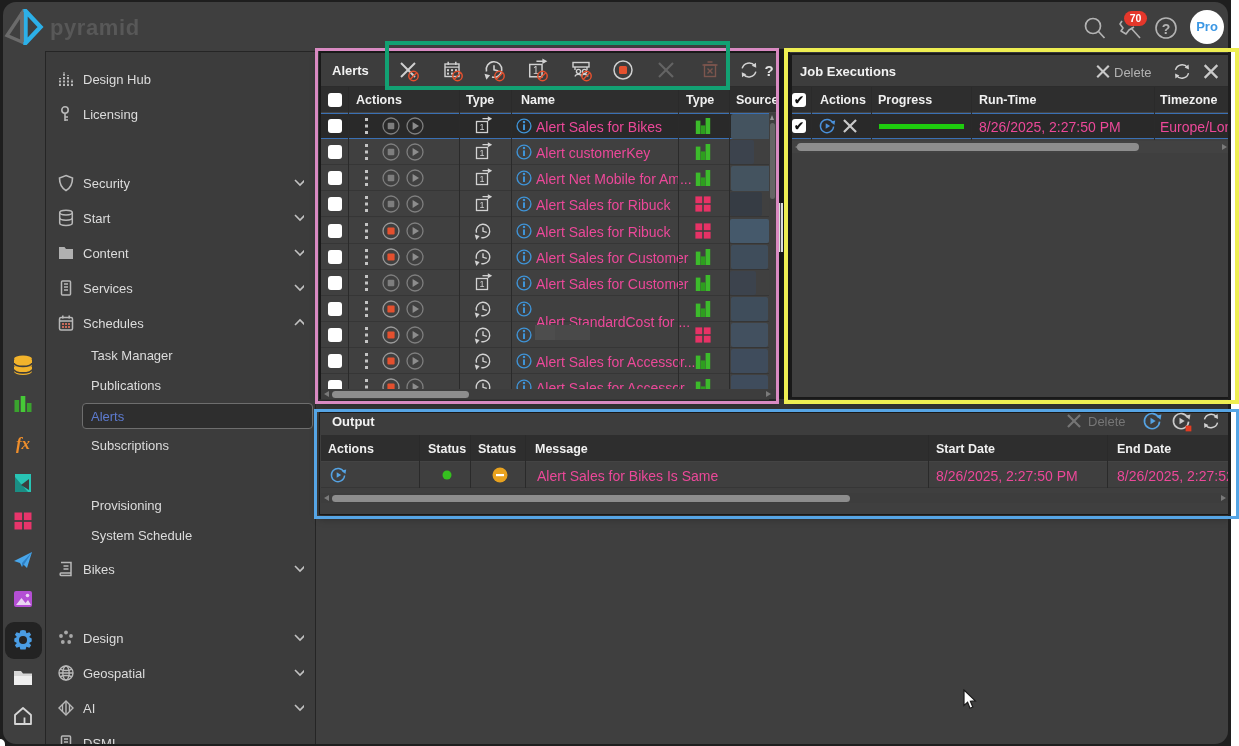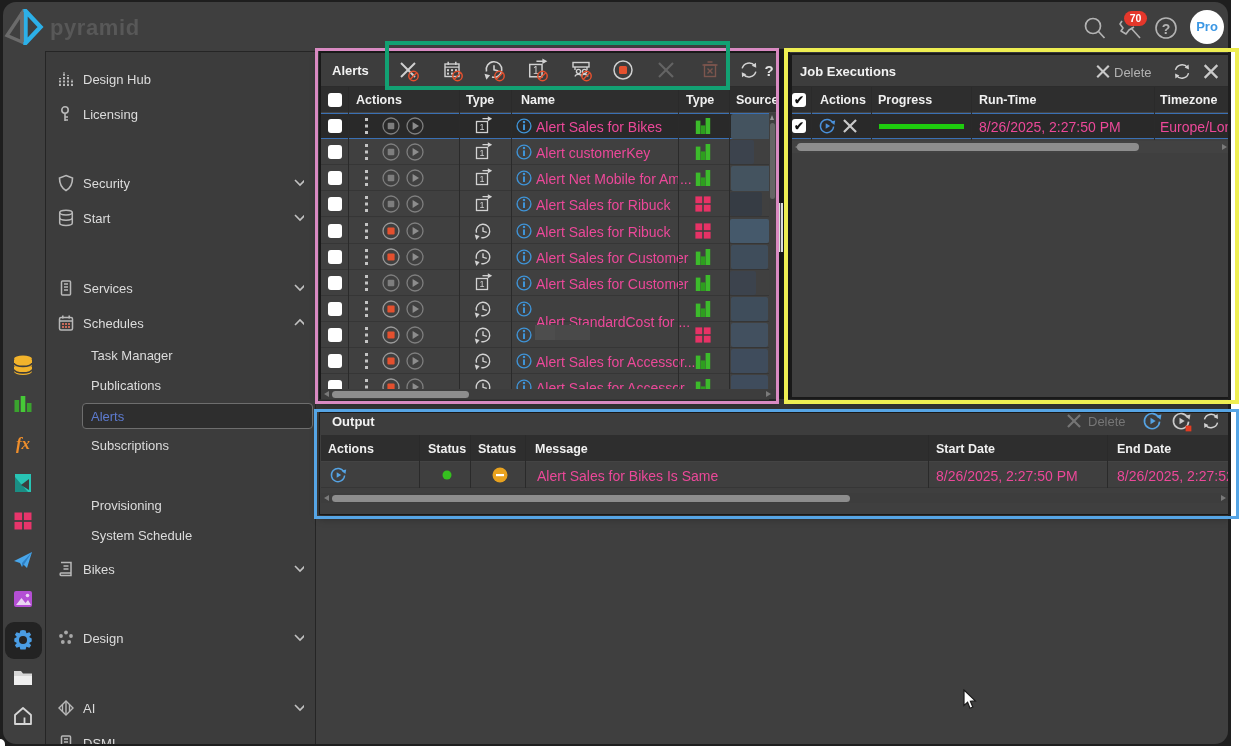--- a/index.html
+++ b/index.html
@@ -316,20 +316,29 @@
         </div>
       <div class="mi" style="top:206px">
           <svg class="ic" width="18" height="23" viewBox="0 0 18 23">
             <use href="#mi-db" y="3"></use>
           </svg>
           <span class="lab">Start</span>
           <svg class="chev" width="12" height="10">
             <use href="#chevd"></use>
           </svg>
         </div>
+      <div class="mi" style="top:241px">
+          <svg class="ic" width="18" height="23" viewBox="0 0 18 23">
+            <use href="#mi-folder" y="3"></use>
+          </svg>
+          <span class="lab">Content</span>
+          <svg class="chev" width="12" height="10">
+            <use href="#chevd"></use>
+          </svg>
+        </div>
       <div class="mi" style="top:276px">
           <svg class="ic" width="18" height="23" viewBox="0 0 18 23">
             <use href="#mi-server" y="3"></use>
           </svg>
           <span class="lab">Services</span>
           <svg class="chev" width="12" height="10">
             <use href="#chevd"></use>
           </svg>
         </div>
       <div class="mi" style="top:311px">
@@ -363,20 +372,29 @@
           <span class="lab">Bikes</span>
           <svg class="chev" width="12" height="10">
             <use href="#chevd"></use>
           </svg>
         </div>
       <div class="mi" style="top:626px">
           <svg class="ic" width="18" height="23" viewBox="0 0 18 23">
             <use href="#mi-dots" y="3"></use>
           </svg>
           <span class="lab">Design</span>
+          <svg class="chev" width="12" height="10">
+            <use href="#chevd"></use>
+          </svg>
+        </div>
+      <div class="mi" style="top:661px">
+          <svg class="ic" width="18" height="23" viewBox="0 0 18 23">
+            <use href="#mi-globe" y="3"></use>
+          </svg>
+          <span class="lab">Geospatial</span>
           <svg class="chev" width="12" height="10">
             <use href="#chevd"></use>
           </svg>
         </div>
       <div class="mi" style="top:696px">
           <svg class="ic" width="18" height="23" viewBox="0 0 18 23">
             <use href="#mi-ai" y="3"></use>
           </svg>
           <span class="lab">AI</span>
           <svg class="chev" width="12" height="10">

